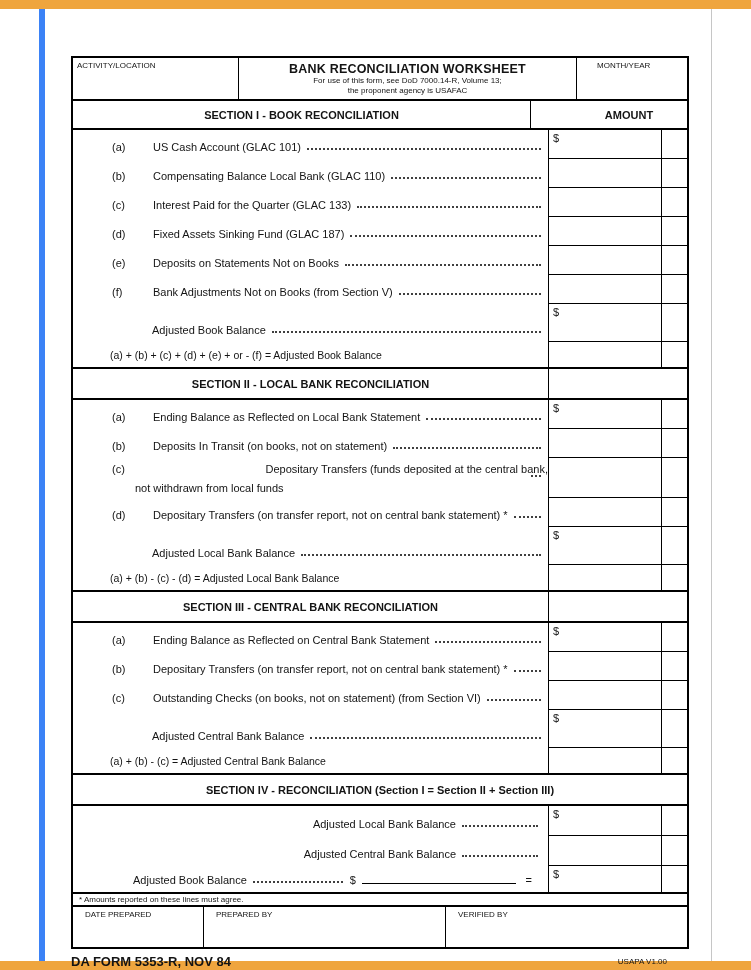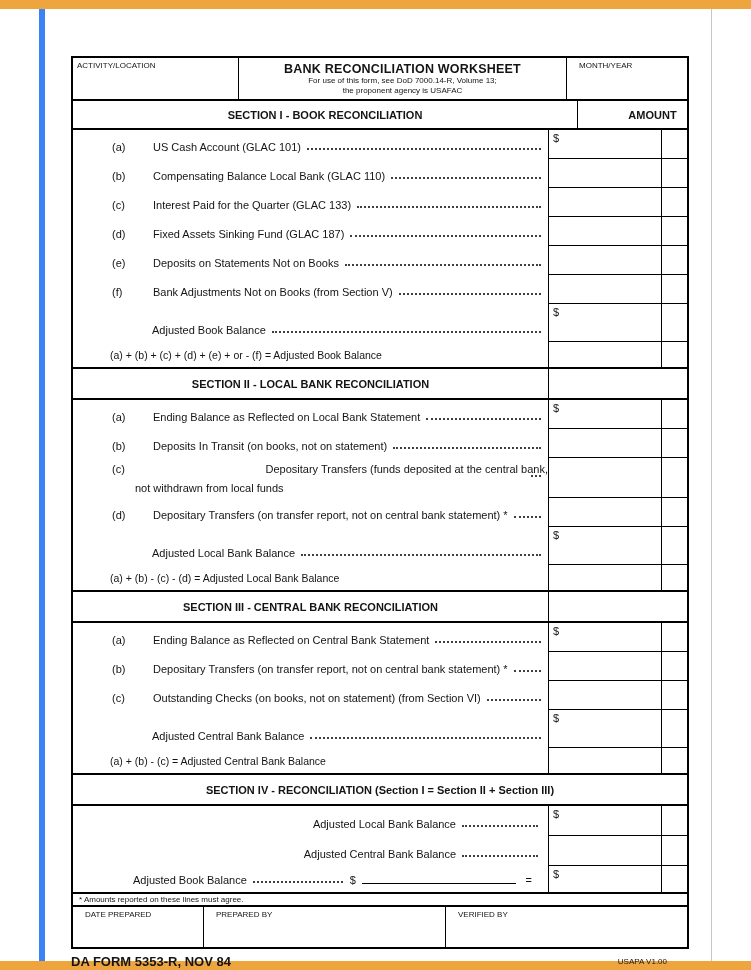--- a/index.html
+++ b/index.html
@@ -15,26 +15,26 @@
     padding-top: 47px;
   }
   .form { width: 618px; margin-left: 26px; border: 2px solid #000; font-size: 11px; background: #fff; }
 
   
   .header-row { display: flex; height: 43px; border-bottom: 2px solid #000; }
   .hcell-left  { width: 166px; border-right: 1.5px solid #000; padding: 3px 4px; font-size: 8px; }
   .hcell-center{ flex: 1; text-align: center; padding-top: 4px; }
   .form-title  { font-weight: bold; font-size: 12.5px; letter-spacing: .2px; }
   .form-sub    { font-size: 8px; line-height: 1.3; }
-  .hcell-right { width: 121px; border-left: 1.5px solid #000; padding: 3px 12px; font-size: 8px; }
+  .hcell-right { width: 111px; border-left: 1.5px solid #000; padding: 3px 20px; font-size: 8px; }
 
   
   .colhead-row { display: flex; height: 29px; border-bottom: 2px solid #000; align-items: stretch; }
   .sec-title-inline { flex: 1; display: flex; align-items: center; justify-content: center; font-weight: bold; font-size: 11px; }
-  .amount-head { width: 110px; border-left: 1.5px solid #000; display: flex; align-items: center; justify-content: center; font-weight: bold; font-size: 11px; padding-left: 40px; }
+  .amount-head { width: 157px; border-left: 1.5px solid #000; display: flex; align-items: center; justify-content: center; font-weight: bold; font-size: 11px; padding-left: 40px; }
 
   
   .item-row { display: flex; height: 29px; align-items: stretch; }
   .item-row.h40 { height: 40px; }
   .item-row.adjusted { height: 38px; }
   .item-row.formula-row { height: 25px; }
   .item-row.s4-row { height: 30px; }
   .item-row.final-row { height: 28px; border-bottom: 2px solid #000; }
 
   .row-left { flex: 1; display: flex; align-items: flex-end; padding-bottom: 6px; min-width: 0; }

